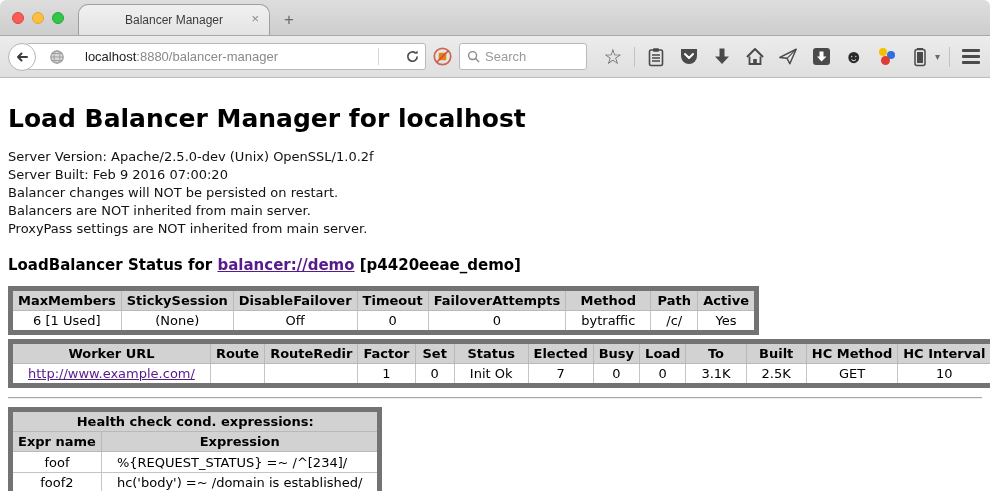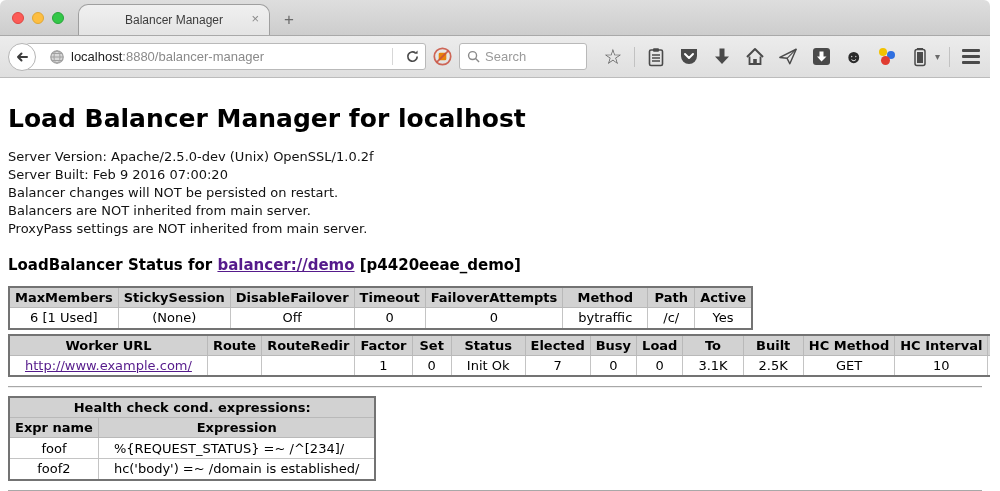--- a/index.html
+++ b/index.html
@@ -30,21 +30,21 @@
   
   .navbar { height:42px; background:linear-gradient(#ececec,#dfdfdf);
             border-bottom:1px solid #bcbcbc; display:flex; align-items:center;
             padding:0 8px; gap:6px; flex-shrink:0;
             font-family:"Liberation Sans",sans-serif; }
   .back-btn { width:28px; height:28px; border-radius:50%; background:#fff;
               border:1px solid #b5b5b5; display:flex; align-items:center;
               justify-content:center; z-index:2; margin-right:-16px; flex-shrink:0; }
   .urlbar { height:27px; flex:0 0 400px; background:#fff; border:1px solid #b9b9b9;
             border-radius:3px; display:flex; align-items:center; padding-left:22px;
-            gap:6px; }
+            gap:20px; }
   .url-text { font-size:13px; color:#222; white-space:nowrap; overflow:hidden; flex:1; }
   .url-text .path { color:#8a8a8a; }
   .url-sep { width:1px; height:17px; background:#d7d7d7; }
   .reload { width:26px; display:flex; align-items:center; justify-content:center; }
   .blocked { width:26px; display:flex; align-items:center; justify-content:center; }
   .searchbox { height:27px; flex:0 0 128px; background:#fff; border:1px solid #b9b9b9;
                border-radius:3px; display:flex; align-items:center; gap:5px; padding:0 7px; }
   .search-ph { font-size:13px; color:#9a9a9a; }
   .btn-icons { display:flex; align-items:center; gap:9px; margin-left:8px; }
   .tb-btn { width:24px; height:24px; display:flex; align-items:center; justify-content:center; }
@@ -63,21 +63,21 @@
 
   
   .content { flex:1; background:#fff; padding:0 8px; overflow:hidden; }
   h1 { font-size:25px; font-weight:bold; color:#000; margin:26px 0 15px 0; letter-spacing:0; }
   .info-line { font-size:13px; line-height:18px; color:#111; }
   .lb-heading { font-size:15px; font-weight:bold; margin:18px 0 12px 0; color:#000; }
   a.vlink { color:var(--link-visited,#551a8b); text-decoration:underline; font-weight:bold; }
   a.vlink2 { color:var(--link-visited,#551a8b); text-decoration:underline; }
 
   table.tbl { border-collapse:collapse; font-size:13px; margin-bottom:4px;
-              border:2px solid #737373; }
+              border:5px solid #737373; }
   table.tbl th { background:var(--table-header-bg,#d2d2d2); font-weight:bold;
                  border:1px solid #b9b9b9; padding:2px 5px; text-align:center;
                  white-space:nowrap; }
   table.tbl td { border:1px solid #c4c4c4; padding:2px 15px; text-align:center;
                  white-space:nowrap; height:21px; }
   table.tbl td.left { text-align:left; }
   .balancer-tbl { margin-bottom:17px; }
   .worker-tbl { width:960px; }
   hr.rule { border:none; height:2px; background:#a8a8a8; border-bottom:1px solid #eee;
             margin:9px 0 8px 0; }

